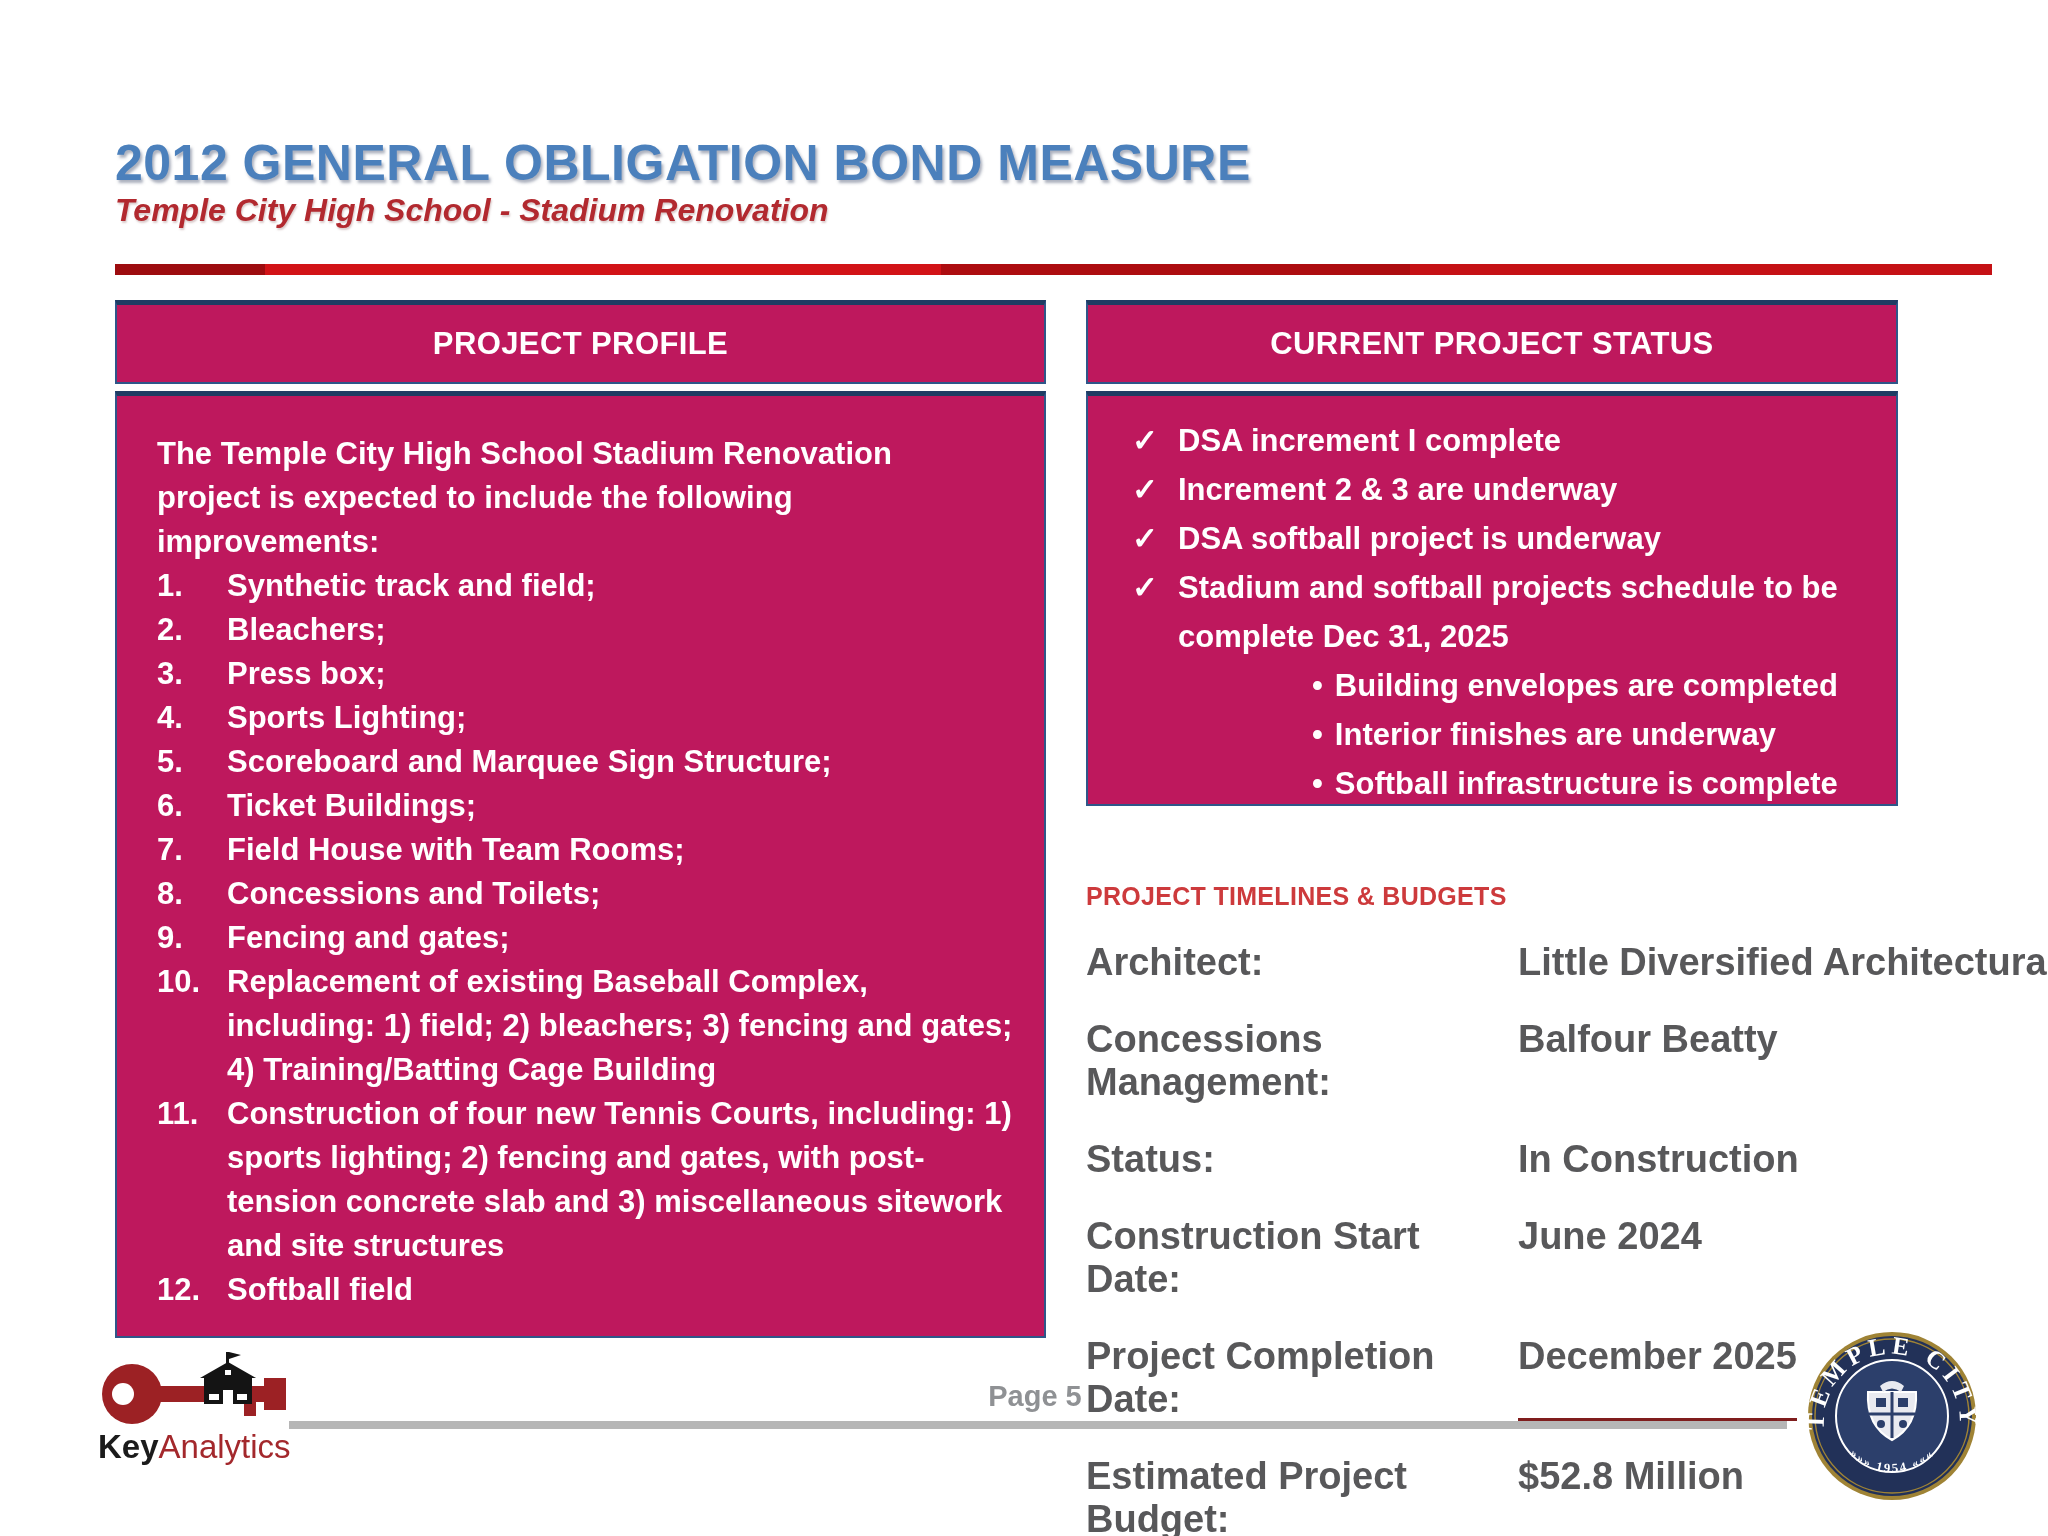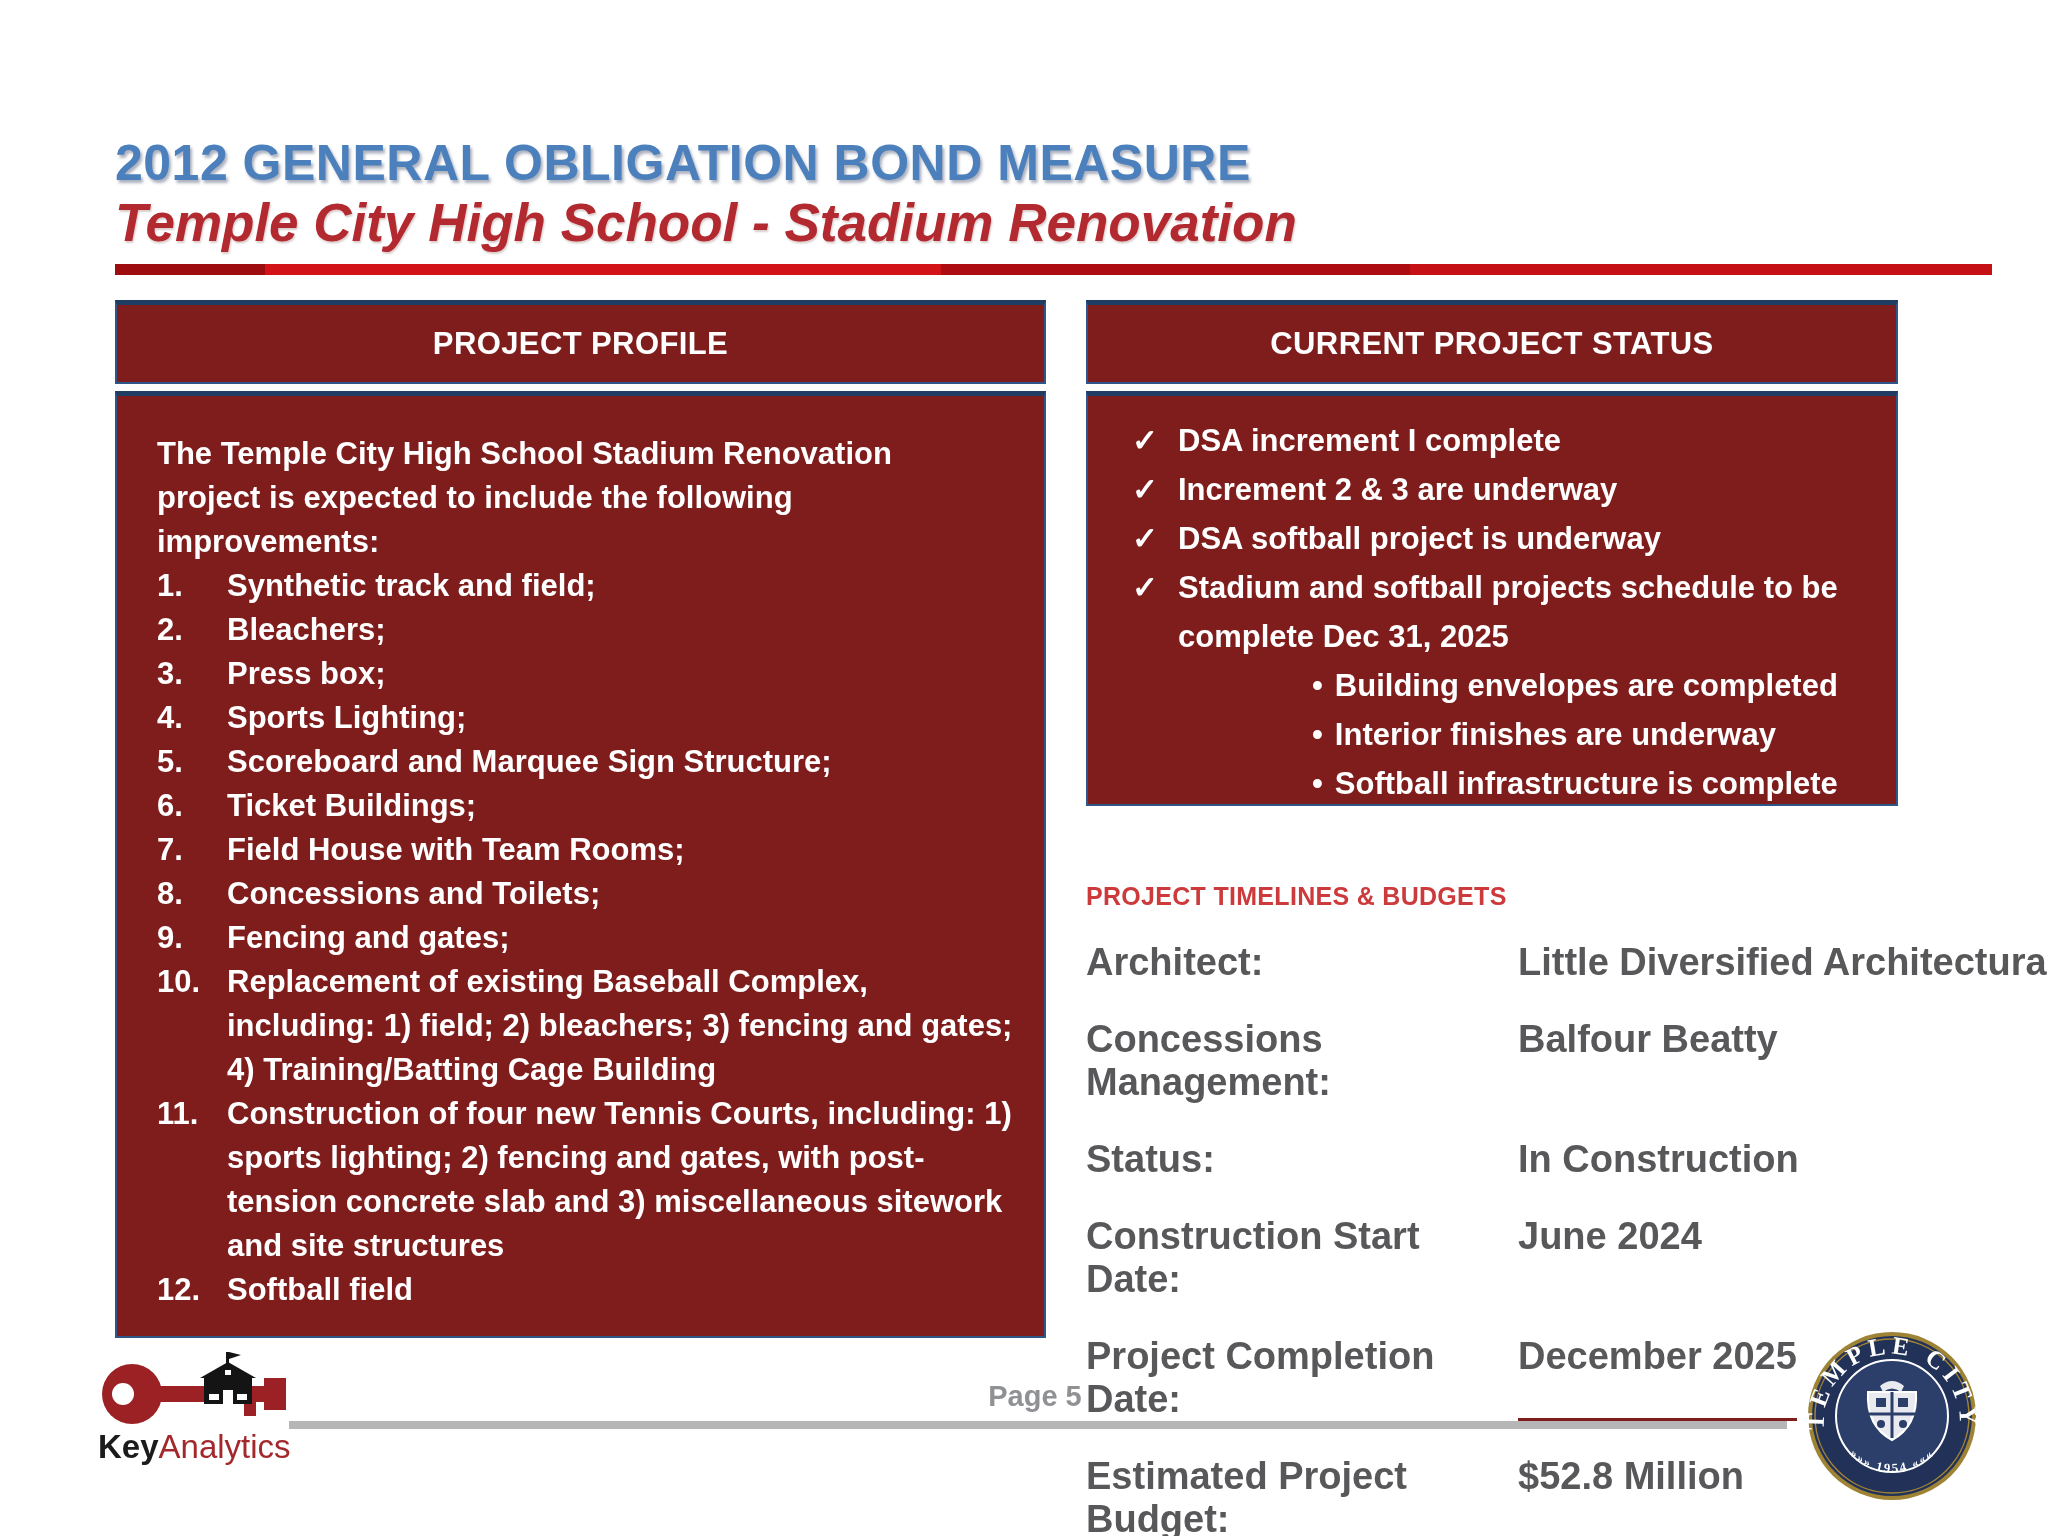--- a/index.html
+++ b/index.html
@@ -9,33 +9,33 @@
 
   
   .title {
     position:absolute; left:115px; top:134px;
     font-size:50px; font-weight:bold; letter-spacing:.5px;
     color:#4b80bc; text-shadow:2px 3px 3px rgba(90,100,125,.5);
     white-space:nowrap;
   }
   .subtitle {
     position:absolute; left:115px; top:192px;
-    font-size:53px; font-weight:bold; font-style:italic;
+    font-size:32px; font-weight:bold; font-style:italic;
     color:#b2292f; text-shadow:1px 2px 2px rgba(150,110,110,.35);
     white-space:nowrap;
   }
   .title-rule {
     position:absolute; left:115px; top:264px; width:1877px; height:11px;
     background:linear-gradient(90deg,#9d0c0f 0%,#9d0c0f 8%,#d21317 8%,#d21317 44%,#ad0d10 44%,#ad0d10 69%,#c51115 69%,#c51115 100%);
   }
 
   
   .panel { position:absolute; }
   .panel-box {
-    background:#7f1d1d; border:2px solid #2f5689; border-top:5px solid #1f3c63;
+    background:#be185d; border:2px solid #2f5689; border-top:5px solid #1f3c63;
     color:#ffffff;
   }
   .panel-header {
     height:84px; display:flex; align-items:center; justify-content:center;
     font-size:31px; font-weight:bold; letter-spacing:.4px;
   }
   .panel-body { margin-top:7px; overflow:hidden; }
 
   .panel-left { left:115px; top:300px; width:931px; }
   .panel-left .panel-body { height:947px; padding:36px 28px 0 40px; font-size:31px; font-weight:bold; line-height:44px; }

